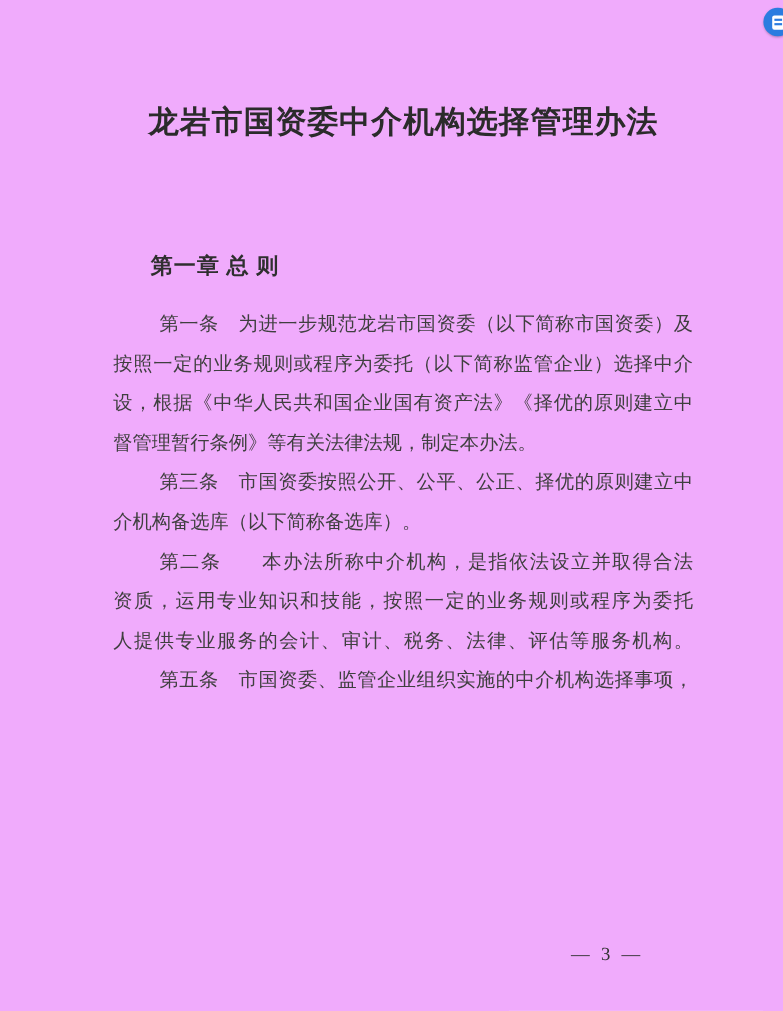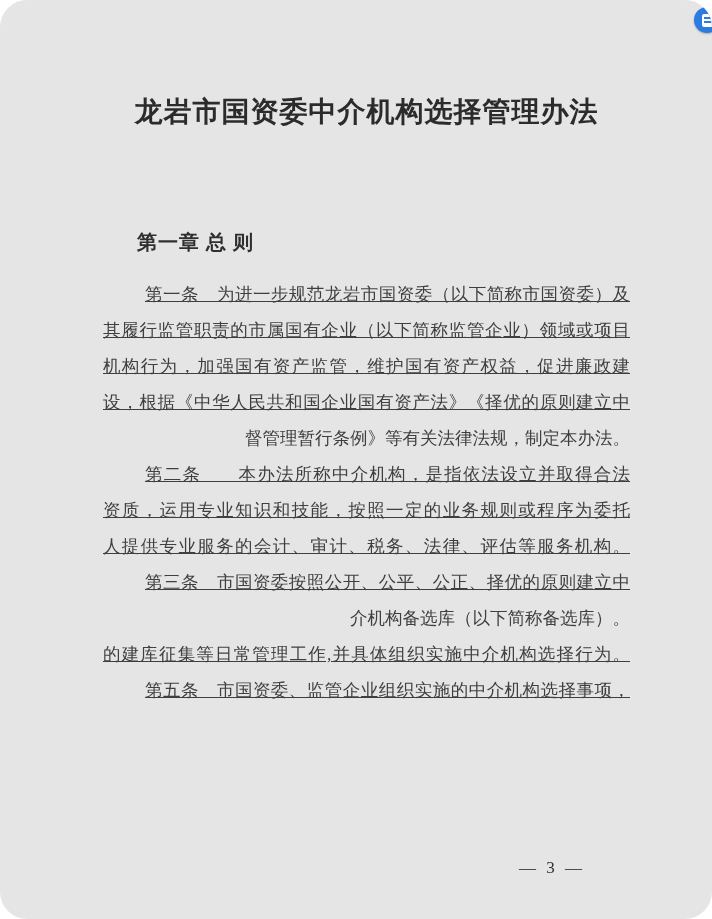--- a/index.html
+++ b/index.html
@@ -1,23 +1,22 @@
 <!DOCTYPE html>
 <html><head>
 <meta charset="utf-8">
 <style>
   html,body{margin:0;padding:0;background:#ffffff;}
   .page{
     position:relative;
     width:712px;height:919px;
-    background:#e5e5e5;
+    background:#f0abfc;
     overflow:hidden;
     font-family:"Liberation Serif","DejaVu Serif",serif;
     color:#3f3f3f;
-    border-radius:27px;
   }
   .doc{padding:0 82px 0 103px;}
   .doc-title{
     margin:0;
     padding-top:95px;
     font-size:28px;
     line-height:34px;
     font-weight:700;
     text-align:center;
     color:#2b2b2b;
@@ -32,28 +31,26 @@
     letter-spacing:1px;
   }
   .body-text{margin-top:21px;}
   .para{margin:0;}
   .line{
     height:36px;
     line-height:36px;
     font-size:17.5px;
     white-space:nowrap;
     color:#3f3f3f;
-    text-align:right;
   }
   .line.j{
     white-space:normal;
     text-align:justify;
     text-align-last:justify;
     text-justify:inter-character;
-    text-decoration:underline;
   }
   .line.indent{text-indent:42px;}
   .page-number{
     position:absolute;
     top:858px;
     right:127px;
     font-size:17px;
     letter-spacing:3px;
     color:#333333;
     white-space:nowrap;
@@ -93,36 +90,34 @@
   </div>
 
   <div class="doc">
     <h1 class="doc-title">龙岩市国资委中介机构选择管理办法</h1>
 
     <h2 class="chapter-heading">第一章 总 则</h2>
 
     <div class="body-text">
       <div class="para">
           <div class="line indent j">第一条　为进一步规范龙岩市国资委（以下简称市国资委）及</div>
-          <div class="line j">其履行监管职责的市属国有企业（以下简称监管企业）领域或项目</div>
-          <div class="line j">机构行为，加强国有资产监管，维护国有资产权益，促进廉政建</div>
+          <div class="line j">按照一定的业务规则或程序为委托（以下简称监管企业）选择中介</div>
           <div class="line j">设，根据《中华人民共和国企业国有资产法》《择优的原则建立中</div>
           <div class="line">督管理暂行条例》等有关法律法规，制定本办法。</div>
+        </div>
+      <div class="para">
+          <div class="line indent j">第三条　市国资委按照公开、公平、公正、择优的原则建立中</div>
+          <div class="line">介机构备选库（以下简称备选库）。</div>
         </div>
       <div class="para">
           <div class="line indent j">第二条　　本办法所称中介机构，是指依法设立并取得合法</div>
           <div class="line j">资质，运用专业知识和技能，按照一定的业务规则或程序为委托</div>
           <div class="line j">人提供专业服务的会计、审计、税务、法律、评估等服务机构。</div>
         </div>
       <div class="para">
-          <div class="line indent j">第三条　市国资委按照公开、公平、公正、择优的原则建立中</div>
-          <div class="line">介机构备选库（以下简称备选库）。</div>
-        </div>
-      <div class="para">
-          <div class="line j">的建库征集等日常管理工作,并具体组织实施中介机构选择行为。</div>
         </div>
       <div class="para">
           <div class="line indent j">第五条　市国资委、监管企业组织实施的中介机构选择事项，</div>
         </div>
     </div>
   </div>
 
   <div class="page-number">— 3 —</div>
 </div>
 

